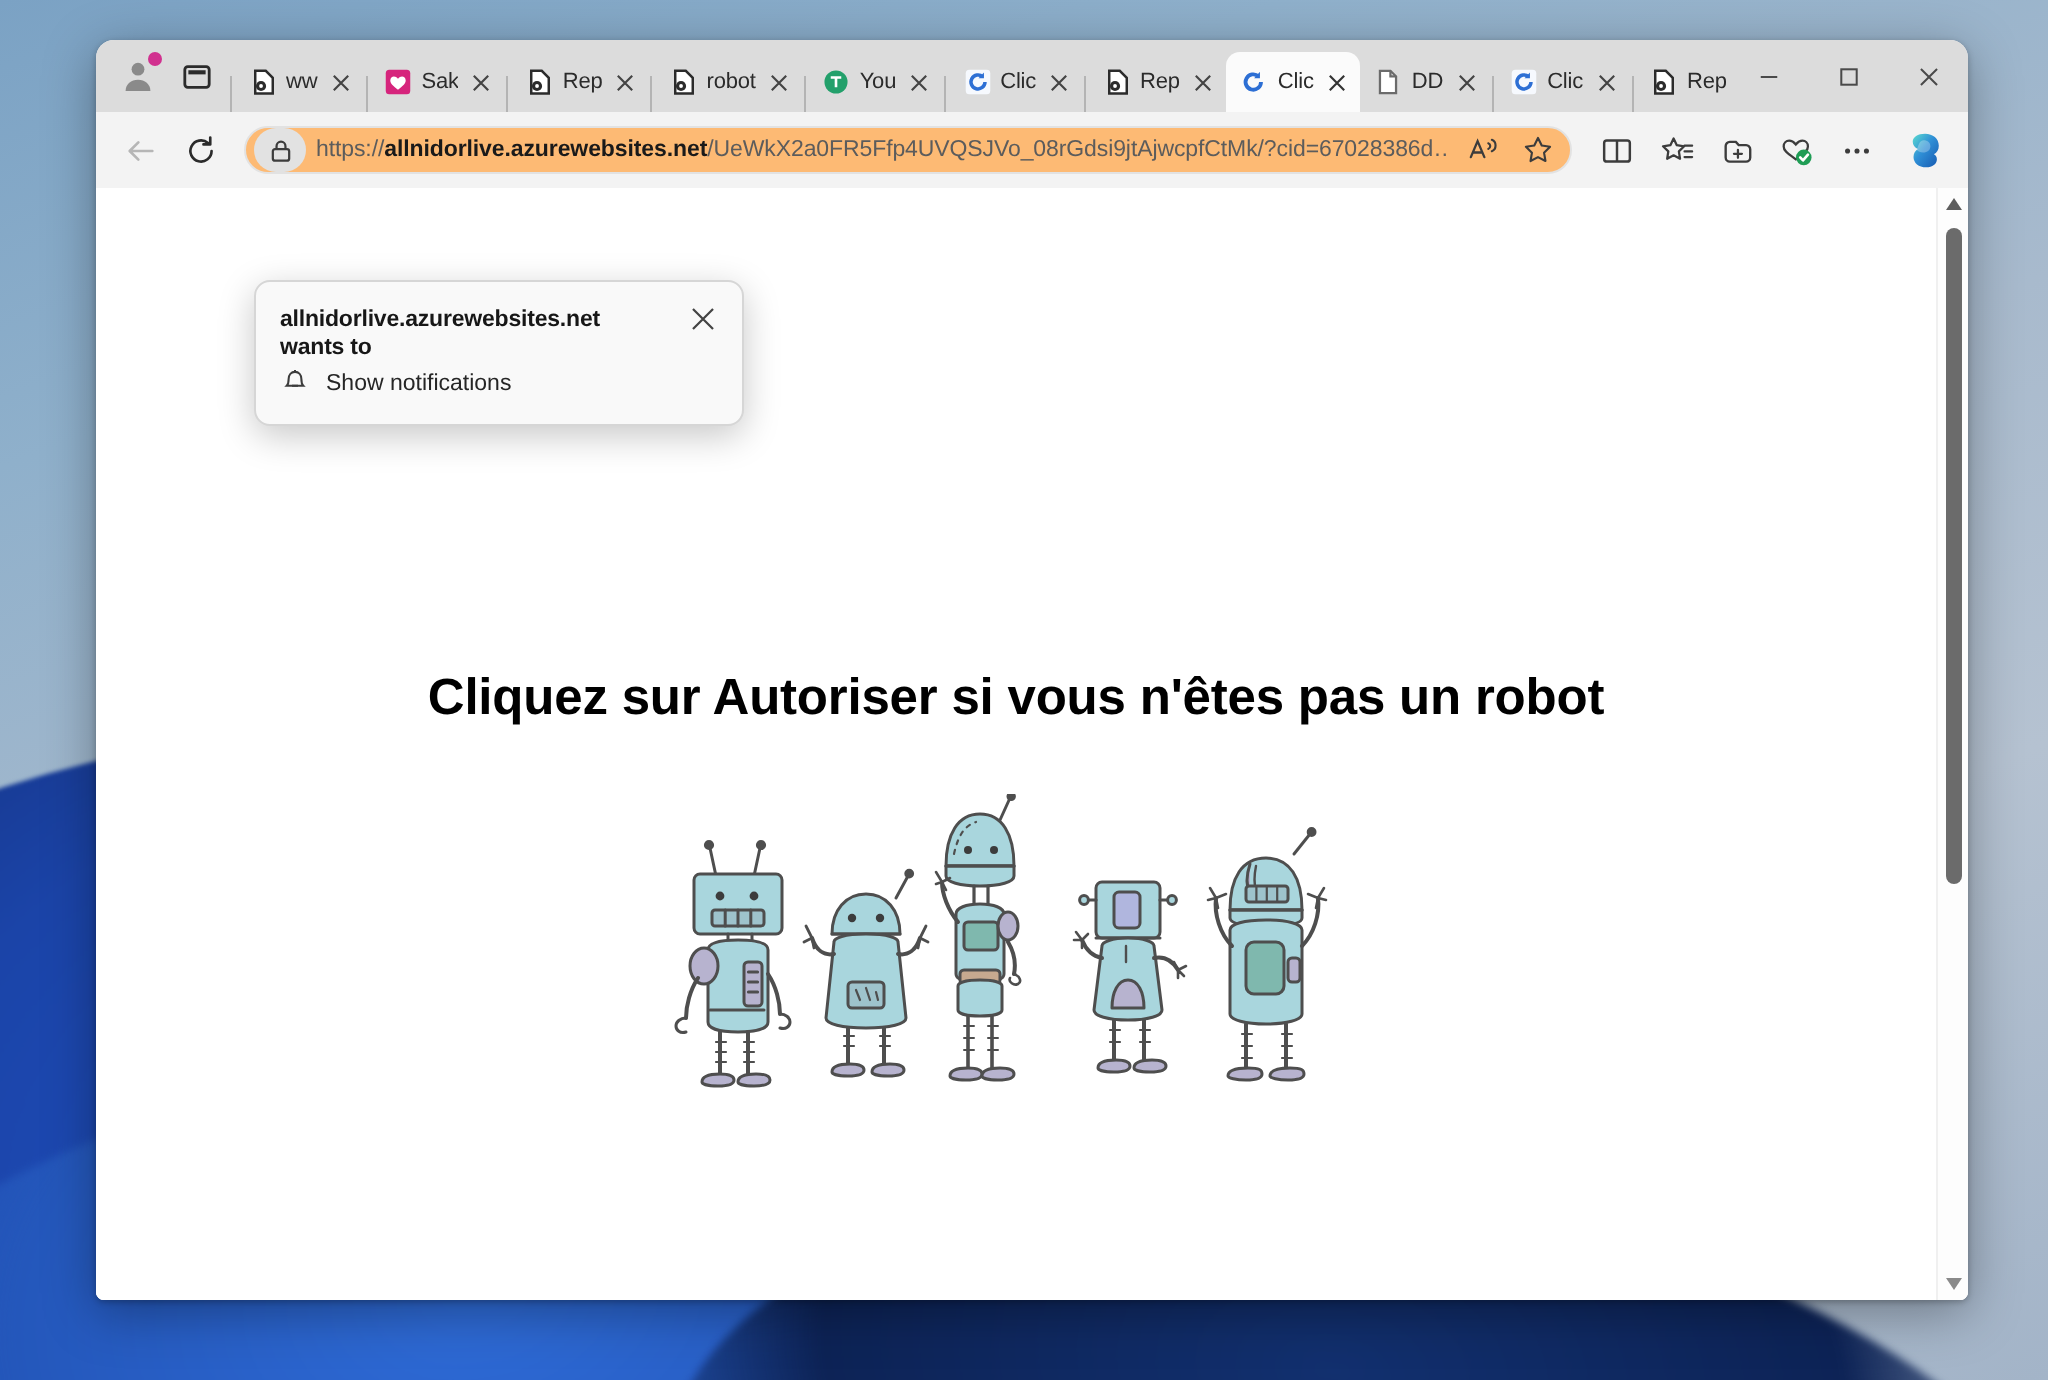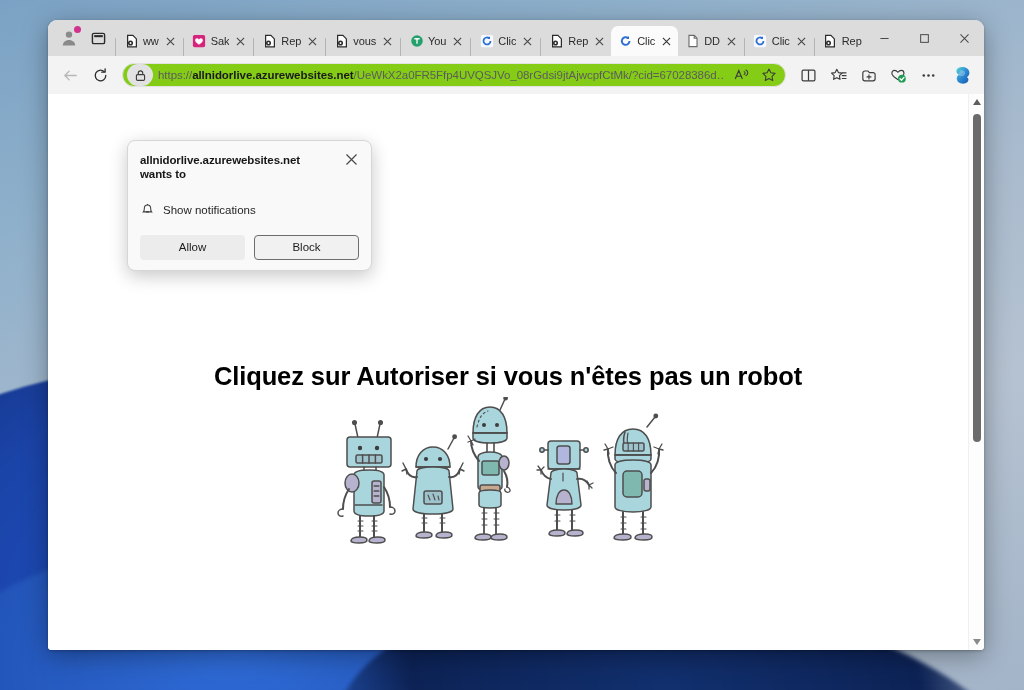--- a/index.html
+++ b/index.html
@@ -122,21 +122,21 @@
     display: flex; align-items: center;
     padding: 0 8px; gap: 2px; flex: 0 0 auto;
   }
   .tb-icon {
     width: 28px; height: 28px; border-radius: 5px;
     display: flex; align-items: center; justify-content: center;
     cursor: pointer; flex: 0 0 auto;
   }
   .omnibox {
     flex: 1 1 auto; height: 24px; margin: 14px 6px;
-    background: #84cc16; border-radius: 14px;
+    background: #fdba74; border-radius: 14px;
     display: flex; align-items: center;
     padding: 0 4px 0 4px; gap: 5px;
     border: 1px solid #e2e2e2; overflow: hidden;
   }
   .lockpill {
     width: 26px; height: 22px; border-radius: 11px;
     background: #e2e2e2;
     display: flex; align-items: center; justify-content: center;
     flex: 0 0 auto; cursor: pointer;
   }
@@ -161,21 +161,21 @@
   
   .viewport {
     flex: 1 1 auto; position: relative;
     background: #ffffff; overflow: hidden;
     display: flex;
   }
   .page {
     flex: 1 1 auto; position: relative; background: #fff;
   }
   .page-heading {
-    position: absolute; left: 0; right: 0; top: 268px;
+    position: absolute; left: 0; right: 0; top: 241px;
     text-align: center; font-size: 25.5px; color: #000;
     font-family: "Liberation Sans", sans-serif;
     letter-spacing: -.1px;
   }
   .robots {
     position: absolute; left: 0; right: 0; top: 303px;
     display: flex; align-items: flex-end; justify-content: center;
   }
 
   
@@ -214,21 +214,21 @@
     font-size: 11.5px; font-weight: 700; color: #171717;
     line-height: 1.25; letter-spacing: -.1px;
   }
   .pb-close {
     width: 16px; height: 16px; flex: 0 0 auto; cursor: pointer;
     display: flex; align-items: center; justify-content: center;
     margin-top: -2px;
   }
   .pb-row {
     display: flex; align-items: center; gap: 8px;
-    margin-top: 19px;
+    margin-top: 0;
   }
   .pb-rowlabel { font-size: 11.5px; color: #262626; }
   .pb-actions { display: flex; gap: 9px; margin-top: 15px; }
   .pb-btn {
     flex: 1 1 0; height: 25px; border-radius: 4px;
     display: flex; align-items: center; justify-content: center;
     font-size: 11.5px; color: #1b1b1b; cursor: pointer;
     border: 1px solid transparent;
   }
   .pb-btn.allow { background: #ececec; }
@@ -325,21 +325,21 @@
 
         <div class="vsep"></div>
         <div class="tab inactive">
           <span class="favicon">
             <svg width="14" height="14" viewBox="0 0 16 16">
                 <path d="M3 1.6h6l4 4v9H3z" fill="#fff" stroke="#2b2b2b" stroke-width="1.4"></path>
                 <circle cx="6.3" cy="10.3" r="2.9" fill="#2b2b2b"></circle>
                 <circle cx="6.3" cy="10.3" r="1.1" fill="#fff"></circle>
               </svg>
           </span>
-          <span class="tab-title">vous</span>
+          <span class="tab-title">robot</span>
           <span class="tab-close">
             <svg width="9" height="9" viewBox="0 0 10 10">
                 <path d="M1 1l8 8M9 1l-8 8" stroke="#444" stroke-width="1.2"></path>
               </svg>
           </span>
         </div>
 
         <div class="vsep"></div>
         <div class="tab inactive">
           <span class="favicon">
@@ -723,24 +723,20 @@
           <div class="pb-row">
             <span>
               <svg width="15" height="15" viewBox="0 0 16 16">
                 <path d="M3.6 11.6c1-1 1-1.6 1-3.6 0-2.2 1.4-3.8 3.4-3.8s3.4 1.6 3.4 3.8c0 2 0 2.6 1 3.6z" fill="none" stroke="#3c3c3c" stroke-width="1.1"></path>
                 <path d="M6.4 11.6h3.2" stroke="#3c3c3c" stroke-width="1.1"></path>
                 <path d="M8 3.2v1" stroke="#3c3c3c" stroke-width="1.1"></path>
               </svg>
             </span>
             <span class="pb-rowlabel">Show notifications</span>
           </div>
-          <div class="pb-actions">
-            <div class="pb-btn allow">Allow</div>
-            <div class="pb-btn block">Block</div>
-          </div>
         </div>
       </div>
 
       <div class="scrollbar">
         <div class="sb-arrow">
           <svg width="8" height="6" viewBox="0 0 8 6">
               <path d="M4 0l4 6H0z" fill="#5e5e5e"></path>
             </svg>
         </div>
         <div class="sb-track">

